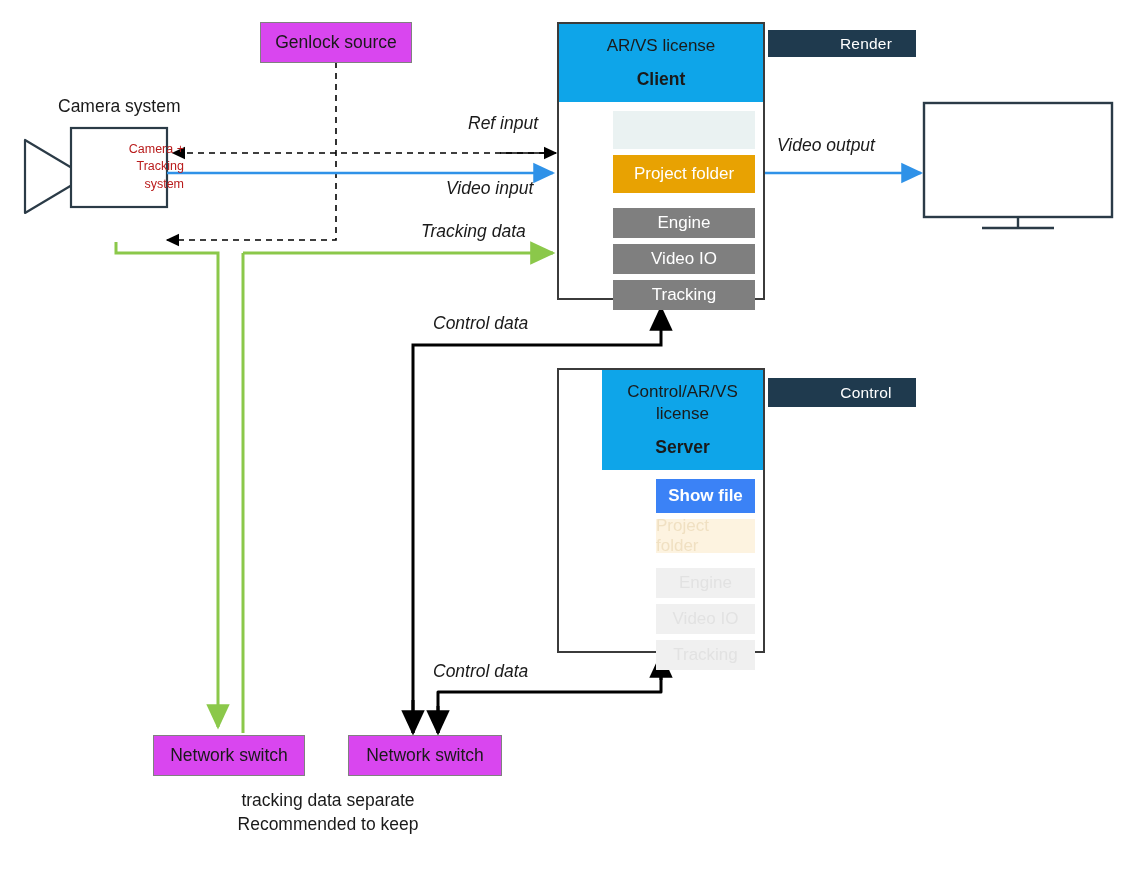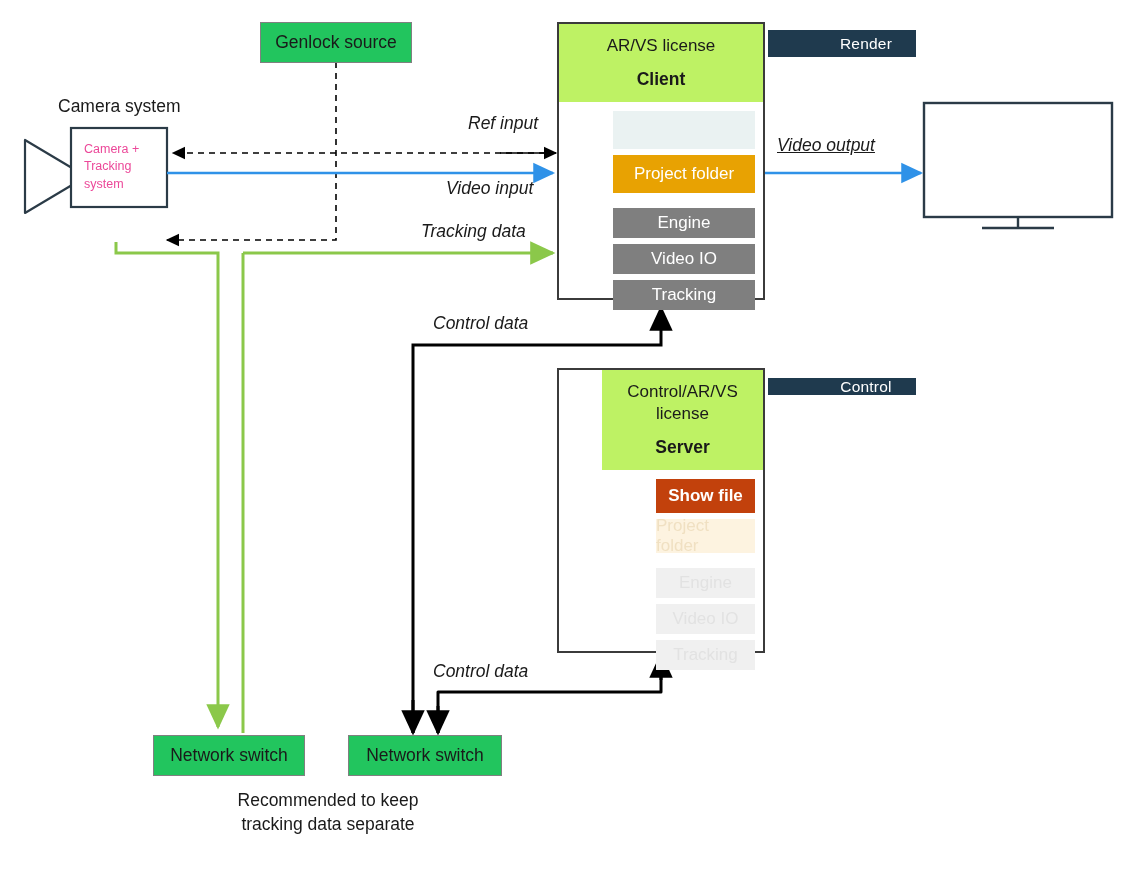--- a/index.html
+++ b/index.html
@@ -11,52 +11,52 @@
     overflow:hidden;
   }
   #stage{position:relative;width:1136px;height:880px;}
   #wires{position:absolute;left:0;top:0;width:1136px;height:880px;}
 
   .node{position:absolute;box-sizing:border-box;}
 
   
   .plainbox{
     border:1.6px solid #808080;
-    background:#22c55e;
+    background:#d946ef;
     display:flex;align-items:center;justify-content:center;
     font-size:17.5px;color:#1a1a1a;
   }
 
   
   .stack{
     border:2px solid #3b3b3b;
     background:#ffffff;
     display:flex;flex-direction:column;
   }
   .stack-head{
-    background:#bef264;
+    background:#0ea5e9;
     text-align:center;
     padding:11px 6px 12px 6px;
     line-height:1.28;
     font-size:17px;
     color:#1a1a1a;
   }
   .stack-head .strong{display:block;font-weight:bold;font-size:17.5px;margin-top:11px;}
   .stack-body{padding:9px 8px 9px 8px;display:flex;flex-direction:column;margin-left:46px;}
   .row{
     height:30px;
     display:flex;align-items:center;justify-content:center;
     font-size:17px;
     margin-bottom:6px;
   }
   .row:last-child{margin-bottom:0;}
   .row.blank{background:#eaf2f2;height:38px;}
   .row.orange{background:#e8a202;color:#ffffff;height:38px;}
   .row.gray{background:#7f7f7f;color:#ffffff;}
-  .row.teal{background:#c2410c;color:#ffffff;font-weight:bold;}
+  .row.teal{background:#3b82f6;color:#ffffff;font-weight:bold;}
   .row.orange-faded{background:#fdf3e0;color:#f0e0c2;}
   .row.gray-faded{background:#f0f0f0;color:#e2e2e2;}
   .gap{height:9px;}
 
   
   .badge{
     position:absolute;
     background:#1f3a4e;
     color:#ffffff;
     font-size:15.5px;
@@ -65,21 +65,21 @@
     padding-left:48px;
   }
 
   
   .lbl{position:absolute;font-size:17.5px;color:#1a1a1a;white-space:nowrap;}
   .lbl.ital{font-style:italic;}
   .lbl.center{text-align:center;white-space:normal;line-height:1.35;}
 
   .camtext{
     position:absolute;
-    text-align:left;font-size:12.5px;line-height:1.38;color:#ec4899;
+    text-align:right;font-size:12.5px;line-height:1.38;color:#b91c1c;
     width:100px;
   }
 </style>
 </head>
 <body>
 
 <div id="stage">
 
   <svg id="wires" viewBox="0 0 1136 880">
     <defs>
@@ -168,34 +168,34 @@
     </div>
     <div class="stack-body">
       <div class="row teal" style="height:34px;">Show file</div>
       <div class="row orange-faded" style="height:34px;">Project folder</div>
       <div class="gap"></div>
       <div class="row gray-faded">Engine</div>
       <div class="row gray-faded">Video IO</div>
       <div class="row gray-faded">Tracking</div>
     </div>
   </div>
-  <div class="badge" style="left:768px;top:378px;width:100px;height:17px;">Control</div>
+  <div class="badge" style="left:768px;top:378px;width:100px;height:29px;">Control</div>
 
   <div class="node plainbox" style="left:153px;top:735px;width:152px;height:41px;">
     <span>Network switch</span>
   </div>
   <div class="node plainbox" style="left:348px;top:735px;width:154px;height:41px;">
     <span>Network switch</span>
   </div>
 
   <div class="lbl center" style="left:188px;top:789px;width:280px;">
+    <div>tracking data separate</div>
     <div>Recommended to keep</div>
-    <div>tracking data separate</div>
   </div>
 
   <div class="lbl ital" style="left:468px;top:113px;">Ref input</div>
   <div class="lbl ital" style="left:446px;top:178px;">Video input</div>
   <div class="lbl ital" style="left:421px;top:221px;">Tracking data</div>
   <div class="lbl ital" style="left:433px;top:313px;">Control data</div>
   <div class="lbl ital" style="left:433px;top:661px;">Control data</div>
-  <div class="lbl ital" style="left:777px;top:135px;text-decoration:underline;">Video output</div>
+  <div class="lbl ital" style="left:777px;top:135px;">Video output</div>
 
 </div>
 
 </body></html>

